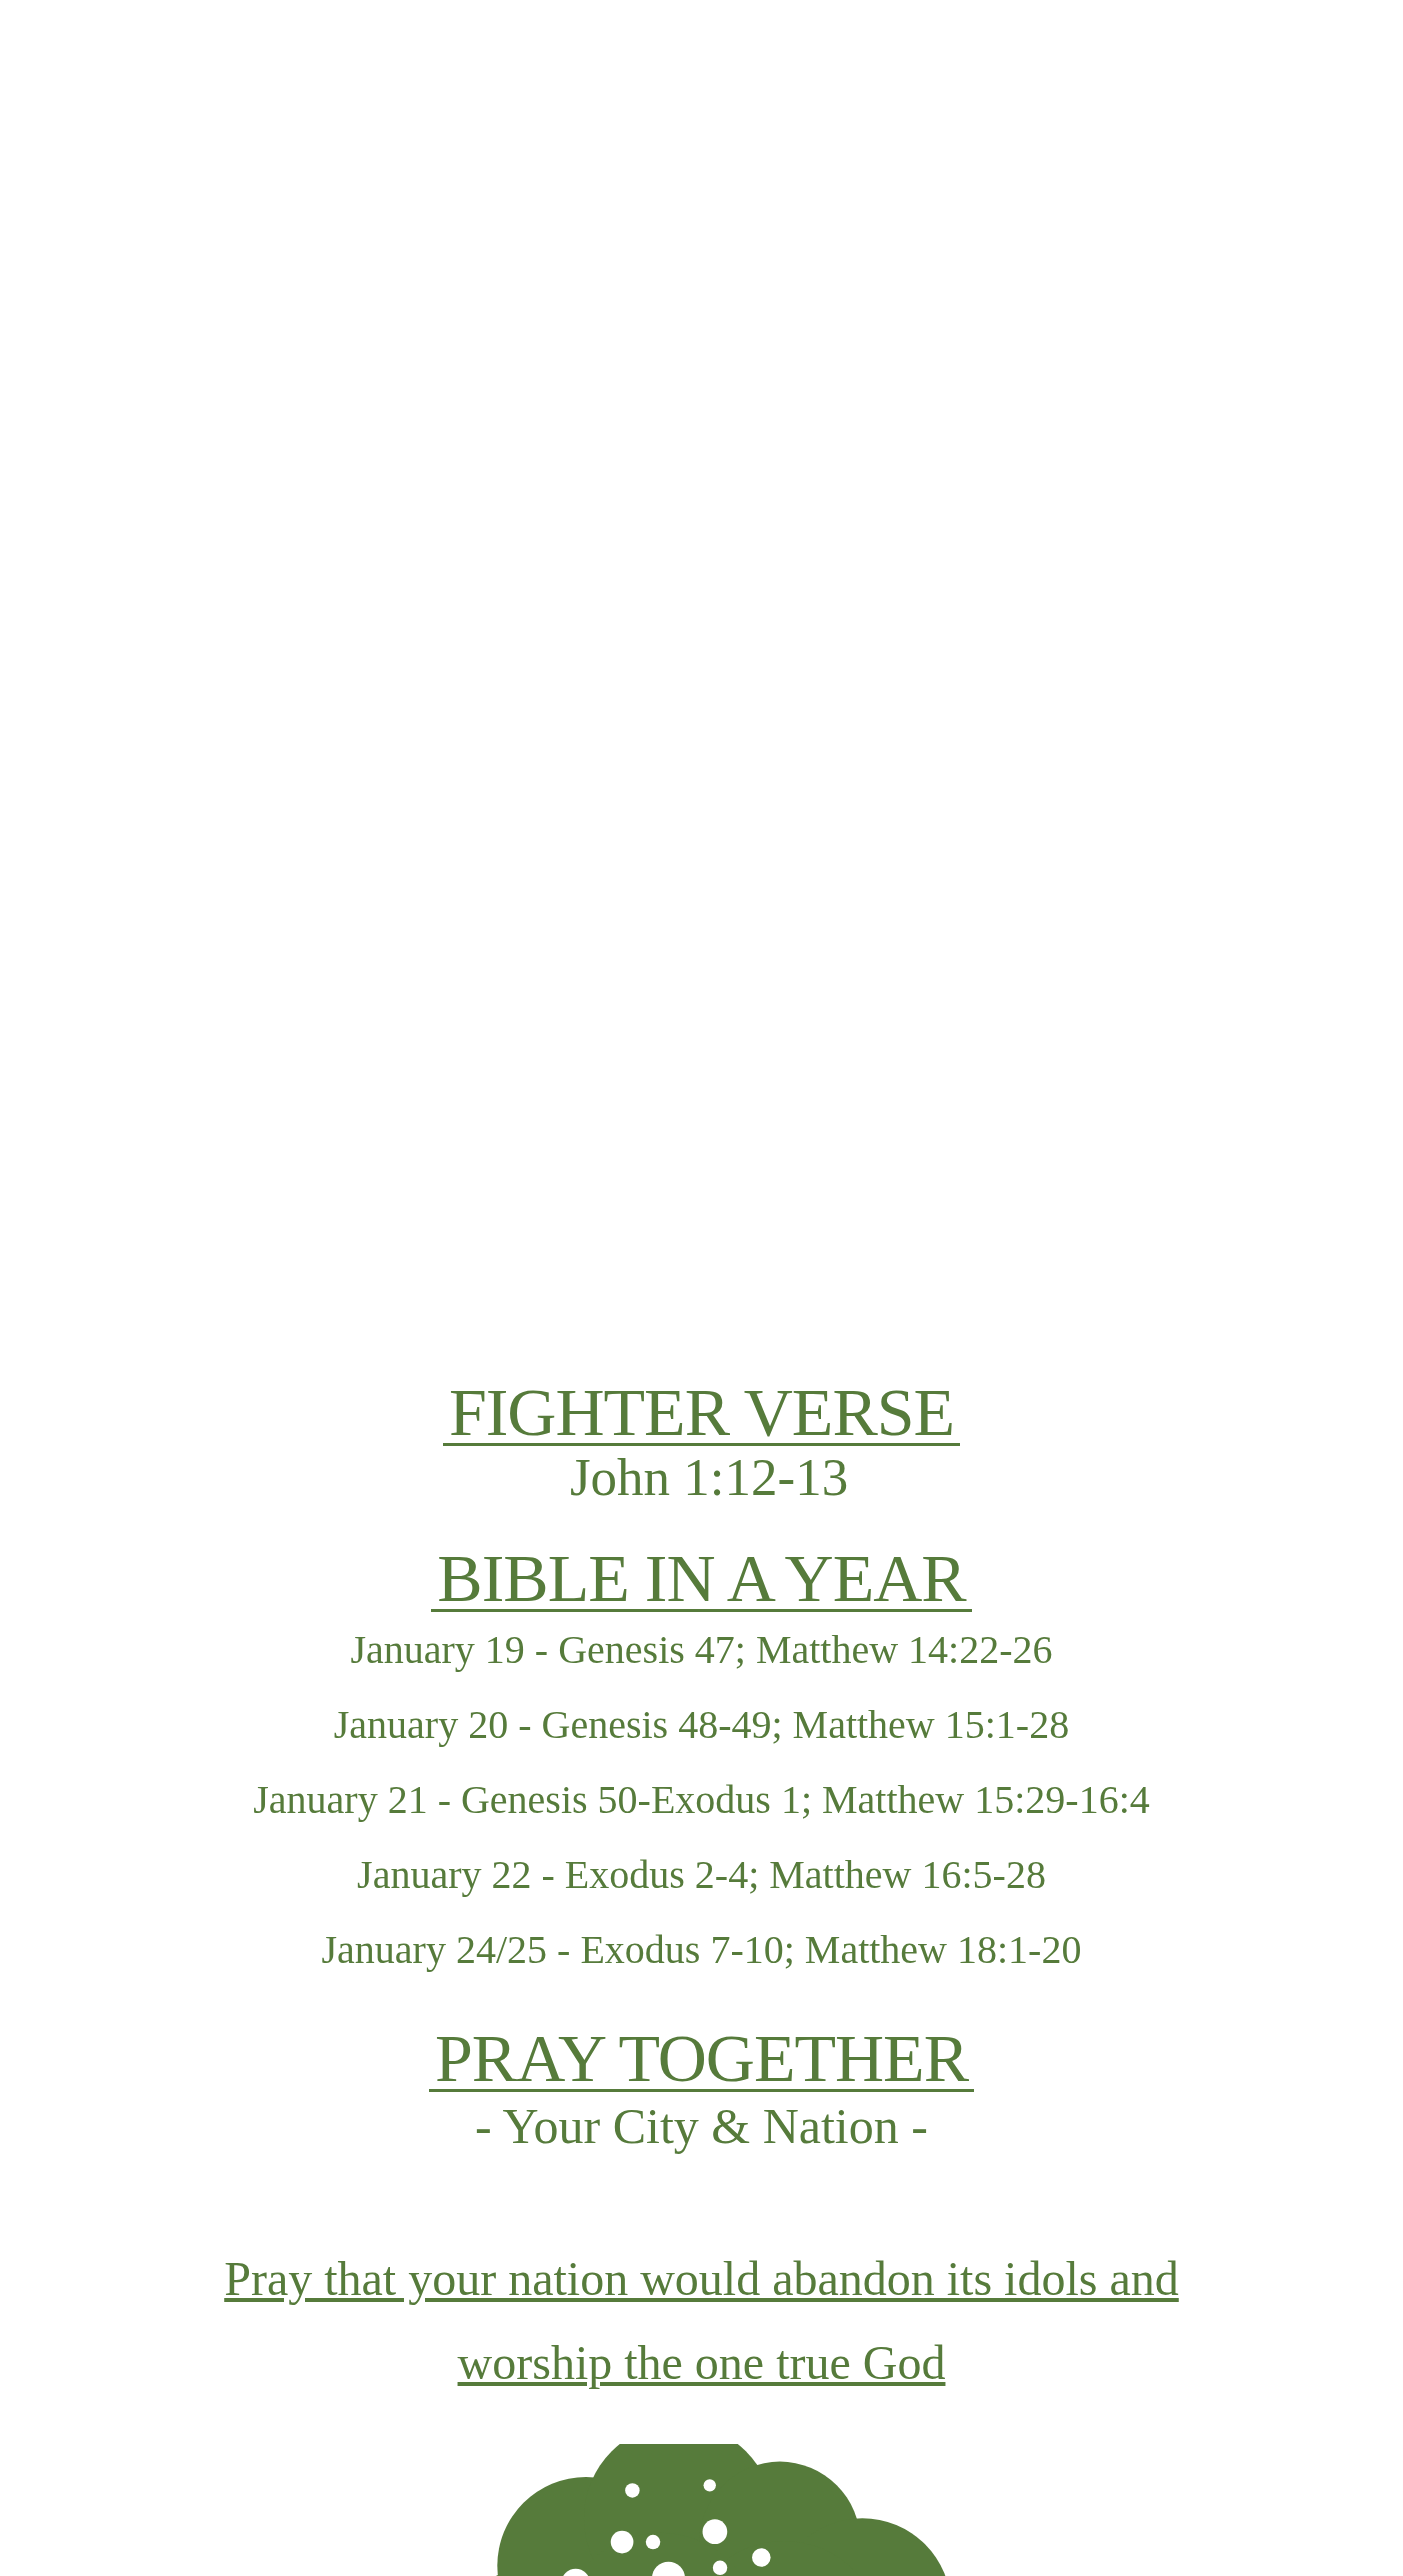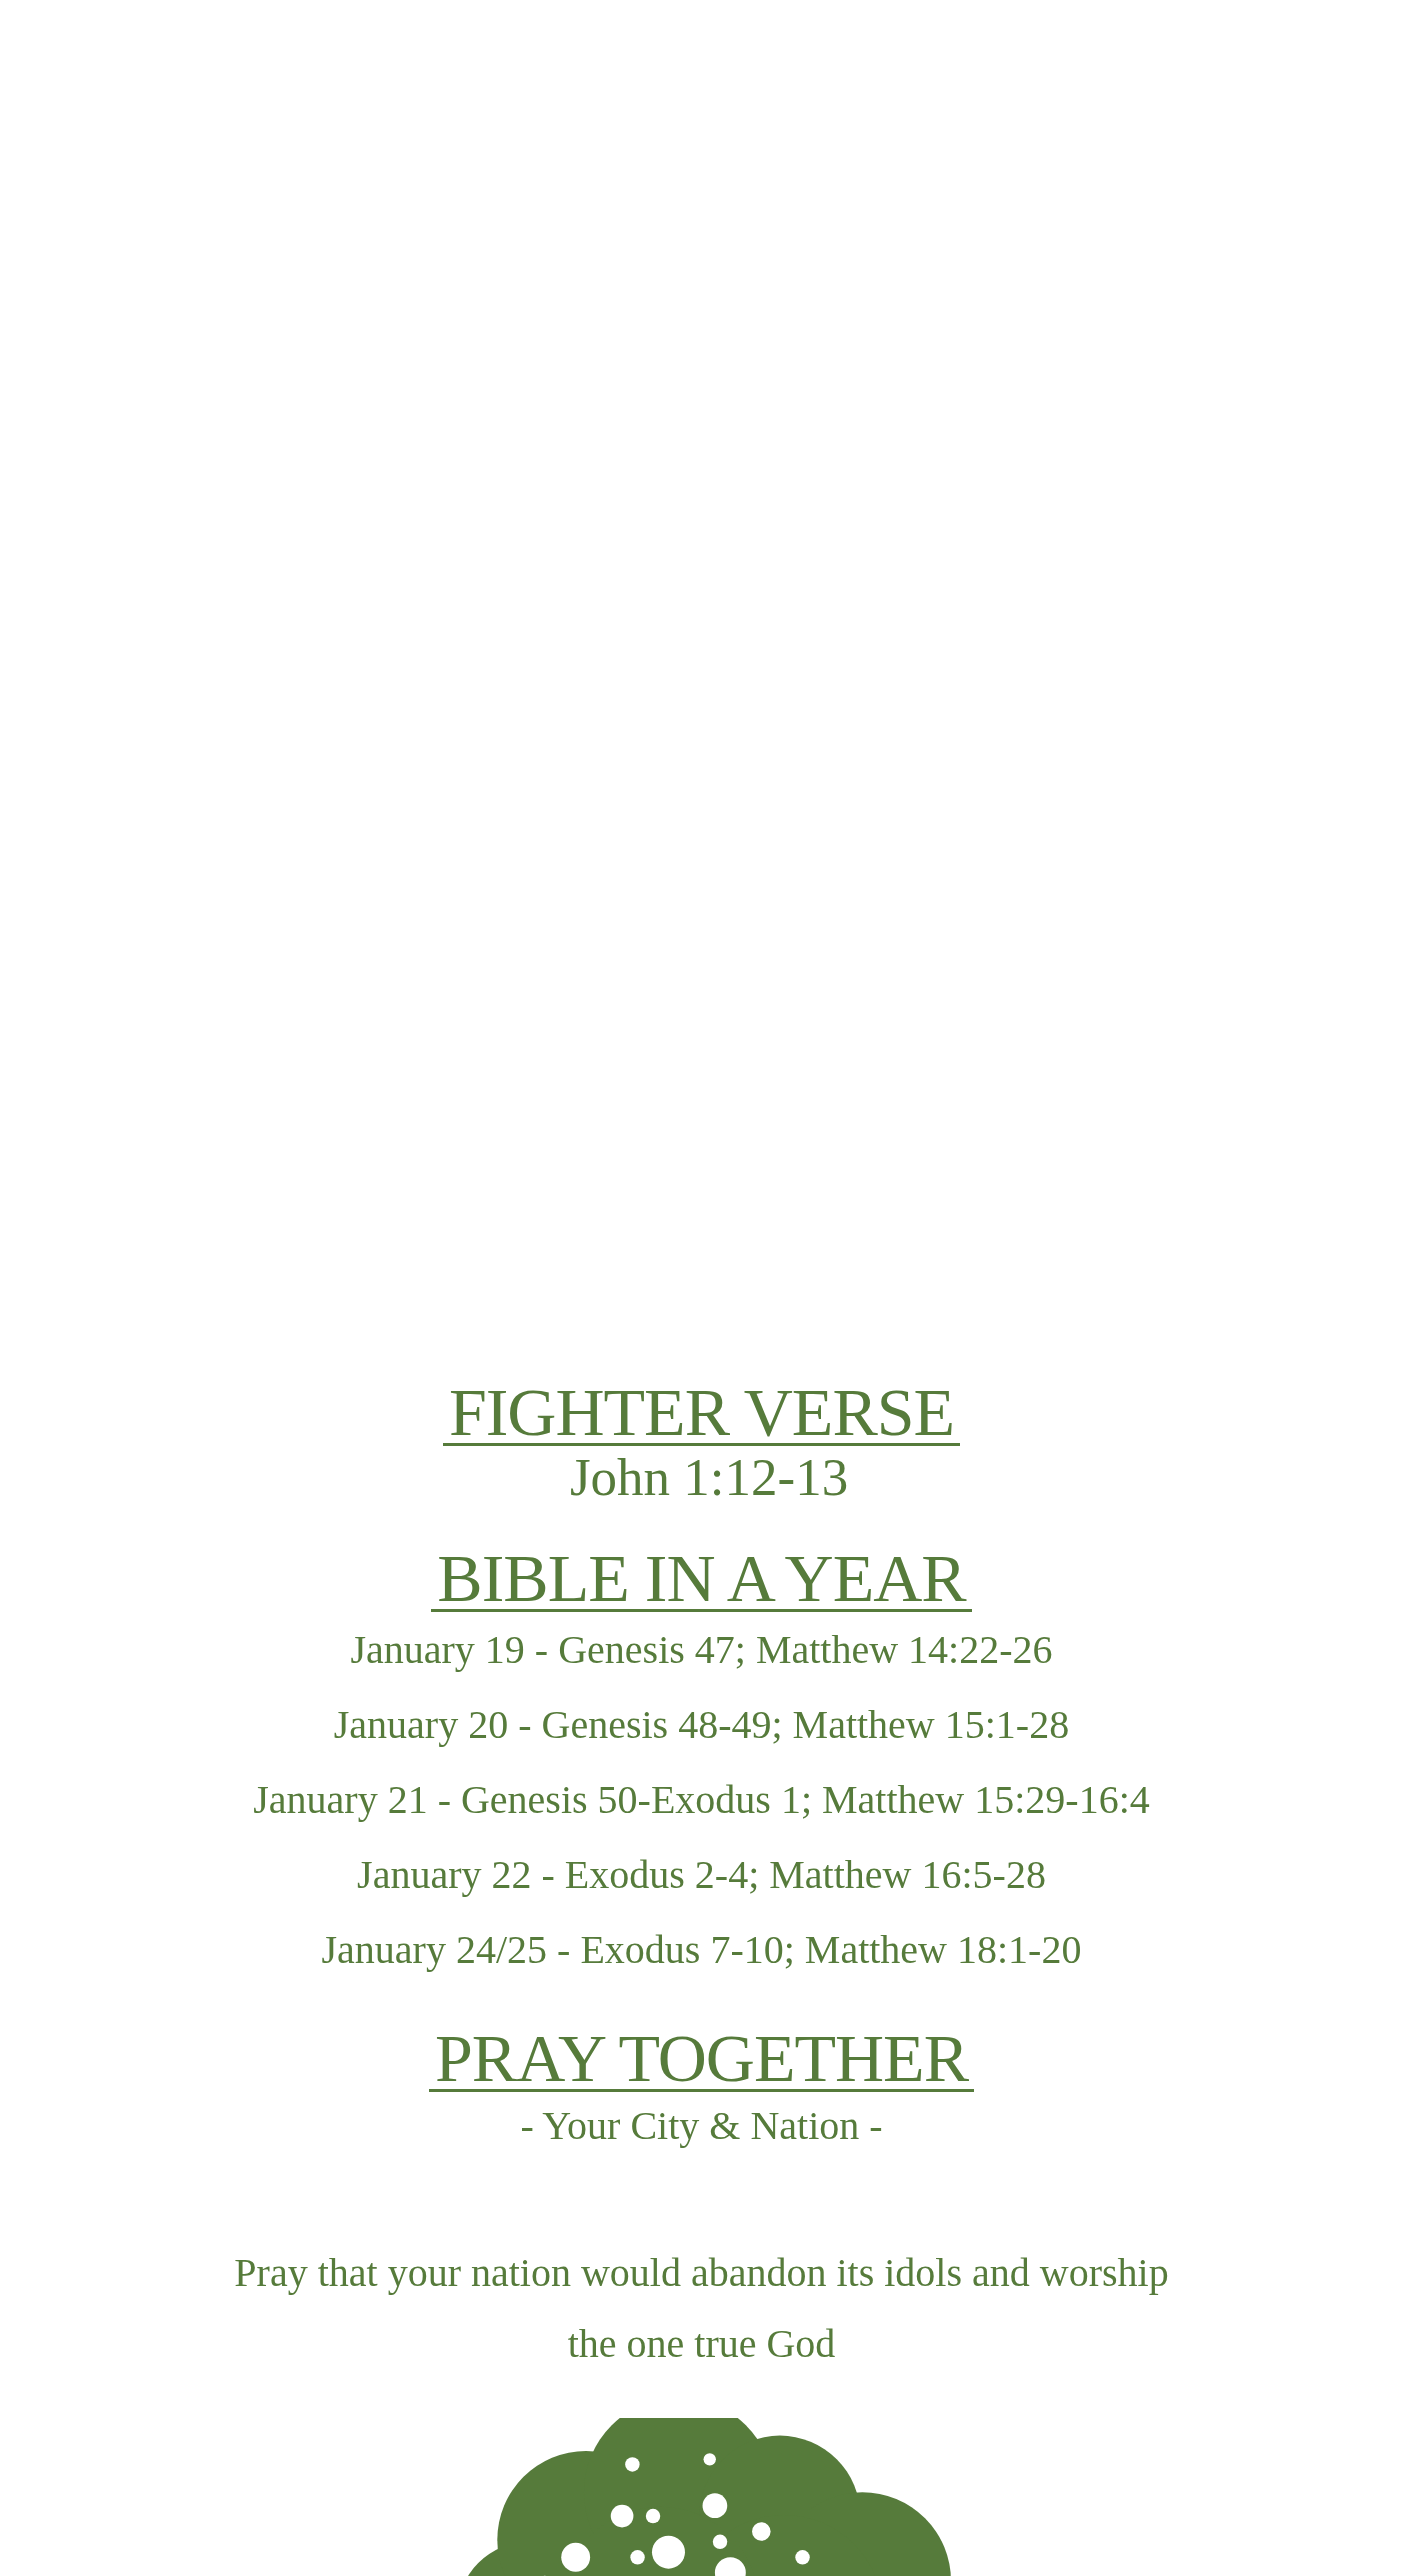--- a/index.html
+++ b/index.html
@@ -40,29 +40,30 @@
   .h-bible { margin-top: 52px; }
   .readings {
     margin-top: 0;
     font-size: 40px;
     line-height: 75px;
   }
   .reading { white-space: nowrap; }
   .h-pray { margin-top: 45px; text-align: center; }
   .subtitle {
     margin-top: 10.3px;
-    font-size: 40px;
+    font-size: 50px;
     line-height: 46px;
     white-space: nowrap;
   }
   .prayer {
     margin-top: 88px;
-    font-size: 40px;
-    line-height: 71px;
+    font-size: 48px;
+    line-height: 84px;
     max-width: 979px;
+    text-decoration: underline;
   }
   .tree {
     margin-top: 39px;
     width: 562px;
     height: 392px;
     color: var(--accent);
   }
   .tree svg { width: 100%; height: 100%; display: block; }
 </style>
 </head>

